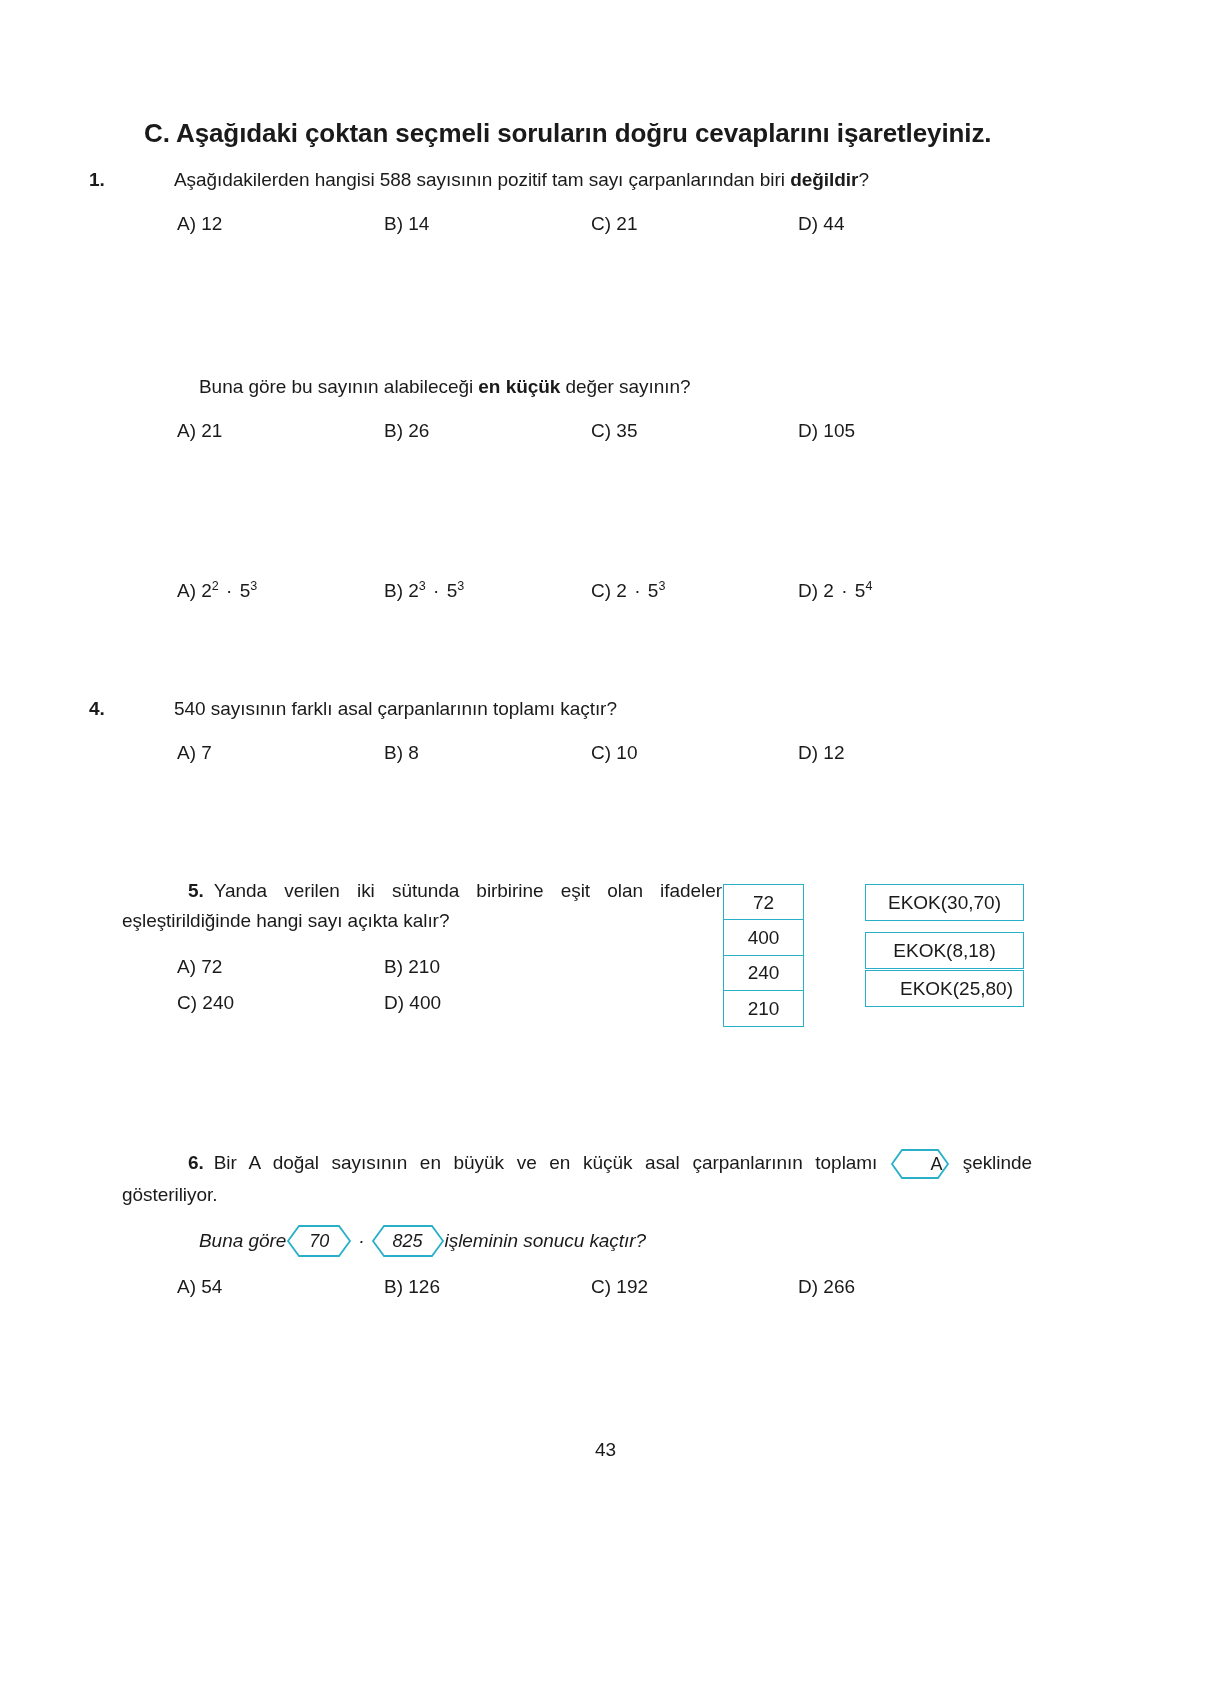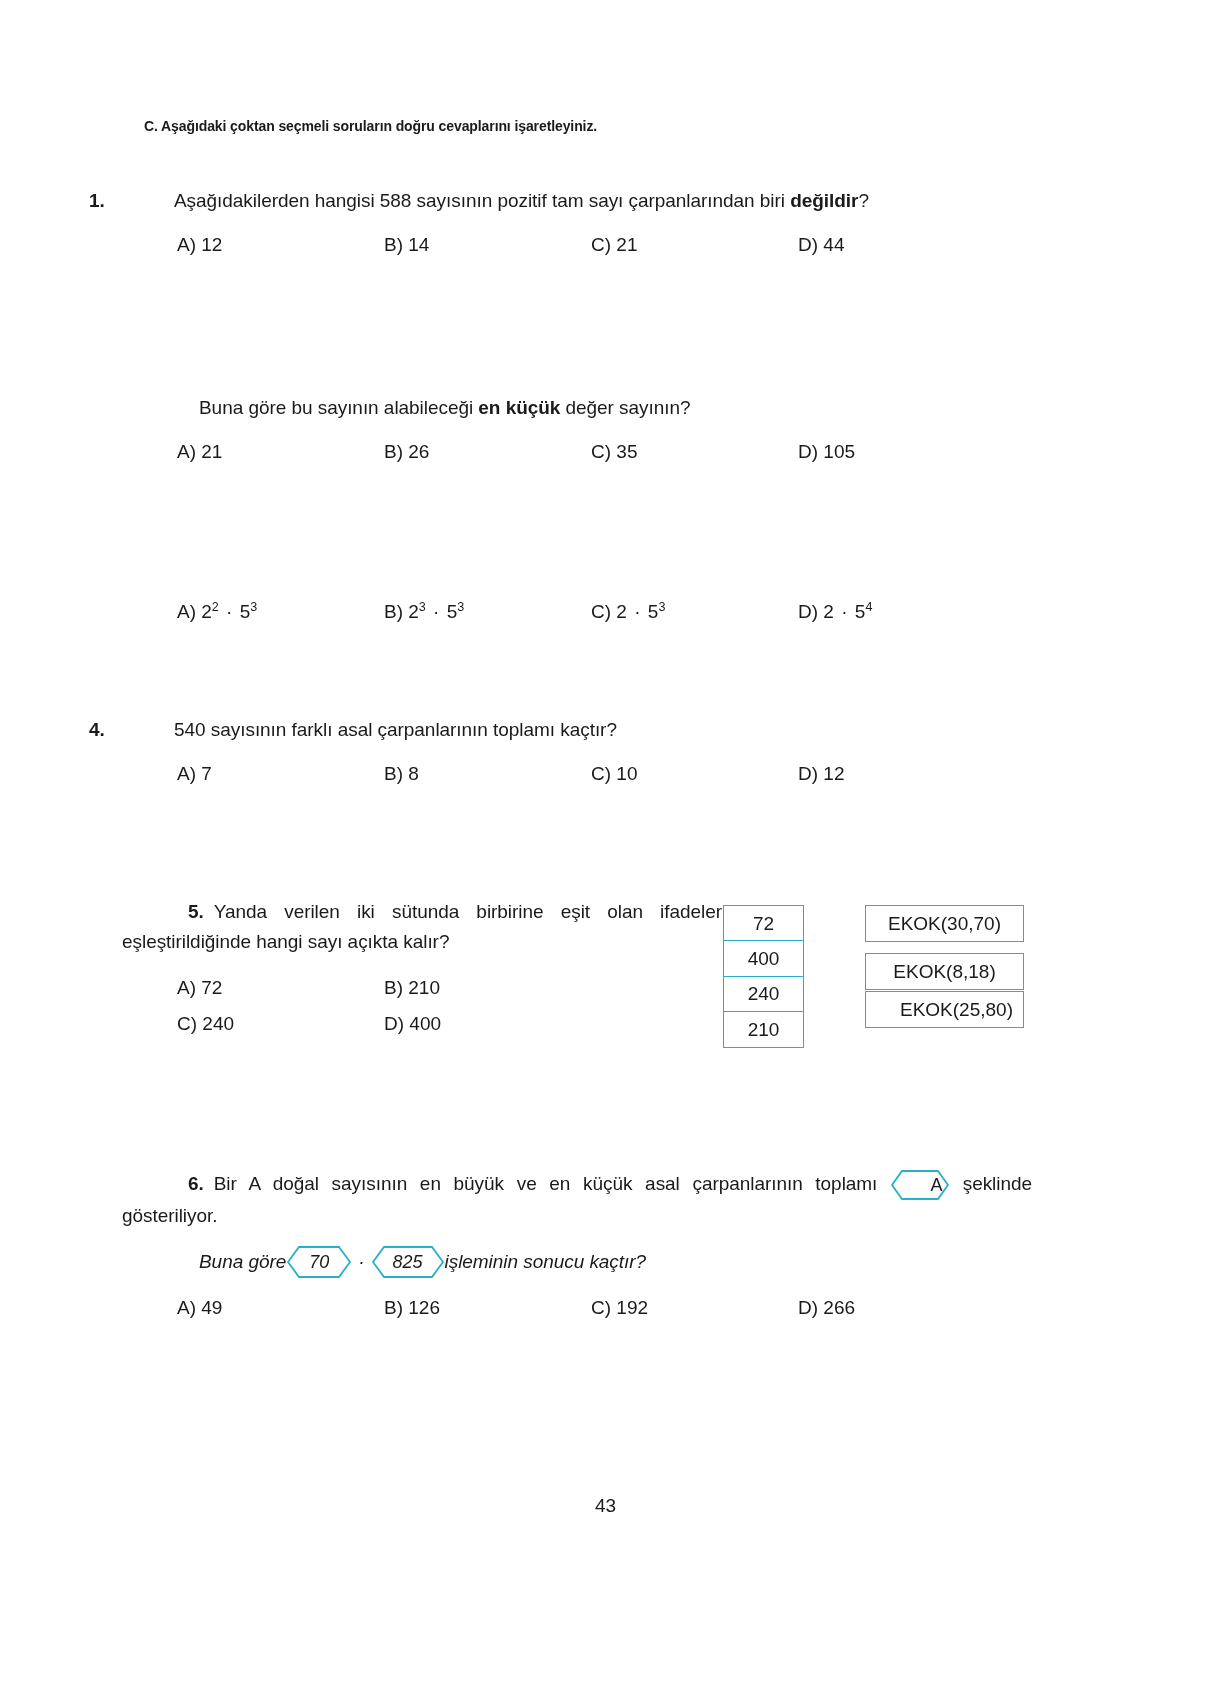--- a/index.html
+++ b/index.html
@@ -24,24 +24,24 @@
   }
   .content {
     position: absolute;
     left: 122px;
     top: 118px;
     width: 910px;
   }
 
   
   .section-heading {
-    font-size: 14px;
+    font-size: 26px;
     font-weight: bold;
     letter-spacing: -0.1px;
-    margin: 0 0 52px 22px;
+    margin: 0 0 16px 22px;
   }
 
   
   .question {
     position: relative;
   }
   .q-indent {
     margin-left: 22px;
   }
   .q-line {
@@ -165,21 +165,21 @@
     align-items: center;
     gap: 0px;
     font-style: italic;
   }
 
   
   .page-number {
     position: absolute;
     left: 0;
     right: 0;
-    top: 1495px;
+    top: 1439px;
     text-align: center;
     font-size: 19px;
   }
 
   .sp-q1 { height: 128px; }
   .sp-q2 { height: 120px; }
   .sp-q3 { height: 92px; }
   .sp-q4 { height: 112px; }
   .sp-q5 { height: 120px; }
 </style>
@@ -294,21 +294,21 @@
           <span style="padding:0 6px;">·</span>
           <span class="hex">
             <svg width="74" height="34" viewBox="0 0 74 34">
               <polygon points="13,2 61,2 72,17 61,32 13,32 2,17" fill="#ffffff" stroke="#29b0c8" stroke-width="1.8"></polygon>
             </svg>
             <span class="hex-label">825</span>
           </span>
           <span> işleminin sonucu kaçtır?</span>
       </div>
       <div class="options q-indent">
-        <div class="opt"><span>A)</span> <span>49</span></div>
+        <div class="opt"><span>A)</span> <span>54</span></div>
         <div class="opt"><span>B)</span> <span>126</span></div>
         <div class="opt"><span>C)</span> <span>192</span></div>
         <div class="opt"><span>D)</span> <span>266</span></div>
       </div>
     </div>
 
   </div>
 
   <div class="page-number">43</div>
 </div>

